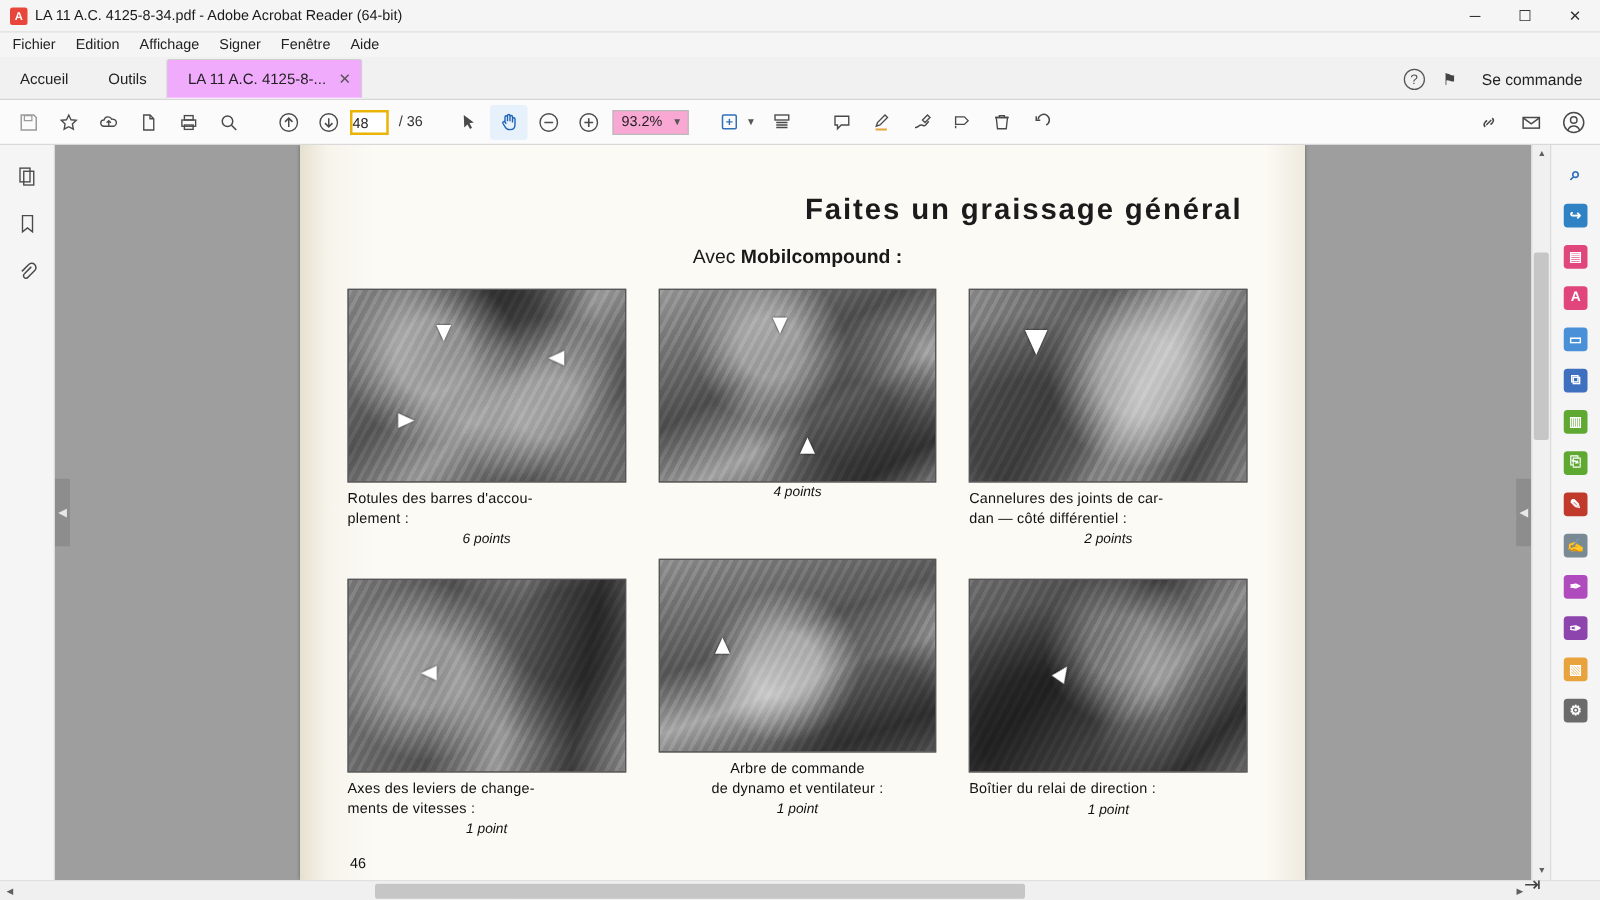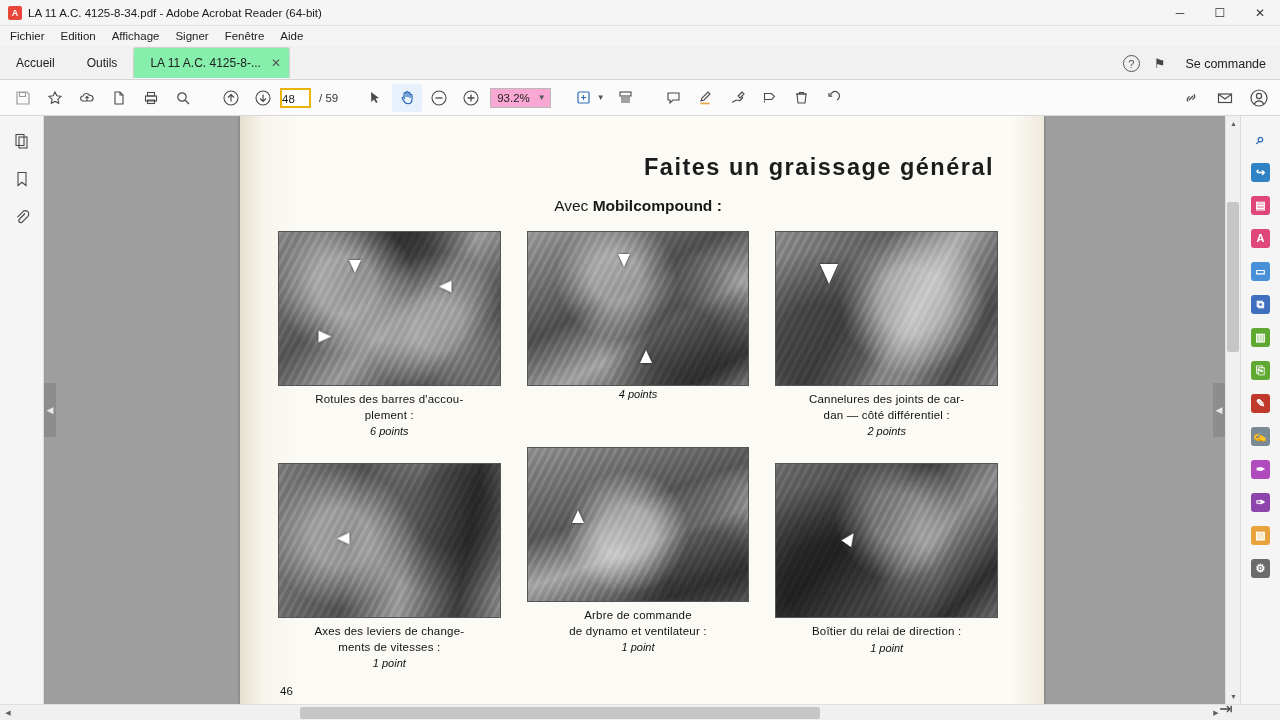--- a/index.html
+++ b/index.html
@@ -78,21 +78,21 @@
   }
   .tab {
     height: 32px;
     display: flex;
     align-items: center;
     padding: 0 16px;
     font-size: 12px;
     color: #222;
   }
   .tab.doc {
-    background: #86efac;
+    background: #f0abfc;
     border: 1px solid #d0d0d0;
     border-bottom: 1px solid #fff;
     border-radius: 3px 3px 0 0;
     padding-right: 8px;
     margin-top: 47px;
   }
   .tab-close {
     margin-left: 10px;
     font-size: 12px;
     color: #555;
@@ -299,21 +299,20 @@
     border-left-width: 9px;
     border-right-width: 9px;
     border-bottom-width: 20px;
   }
   .cap {
     font-size: 11.5px;
     color: #111;
     line-height: 1.35;
     margin-top: 6px;
     letter-spacing: 0.2px;
-    text-align: center;
   }
   .pts {
     font-size: 11px;
     font-style: italic;
     text-align: center;
     margin-top: 2px;
     color: #111;
   }
   .folio {
     font-size: 11.5px;
@@ -478,21 +477,21 @@
         <path d="M9 12.5V5.5M6 8.5L9 5.5l3 3" fill="none" stroke="#4a4a4a" stroke-width="1.2"></path>
       </svg>
   </div>
   <div class="tb-btn">
     <svg width="18" height="18" viewBox="0 0 18 18">
         <circle cx="9" cy="9" r="7" fill="none" stroke="#4a4a4a" stroke-width="1.1"></circle>
         <path d="M9 5.5v7M6 9.5l3 3 3-3" fill="none" stroke="#4a4a4a" stroke-width="1.2"></path>
       </svg>
   </div>
   <div class="page-field">48</div>
-  <div class="page-total">/ 59</div>
+  <div class="page-total">/ 36</div>
   <div class="tb-sep"></div>
   <div class="tb-btn">
     <svg width="16" height="16" viewBox="0 0 16 16">
         <path d="M4 2l8 6-3.4.6 2 3.6-1.6.9-2-3.6L4.4 12z" fill="#4a4a4a"></path>
       </svg>
   </div>
   <div class="tb-btn active">
     <svg width="17" height="17" viewBox="0 0 17 17">
         <path d="M5 9V4.6a1 1 0 012 0V8M7 8V3.6a1 1 0 012 0V8M9 8V4.4a1 1 0 012 0V9M11 9V6.2a1 1 0 012 0v4.3c0 2.5-1.6 4.2-4 4.2-2.2 0-3.4-1-4.2-2.6L3.3 9.6a1 1 0 011.6-1.1L6 10" fill="none" stroke="#1c62b9" stroke-width="1.1" stroke-linejoin="round"></path>
       </svg>

